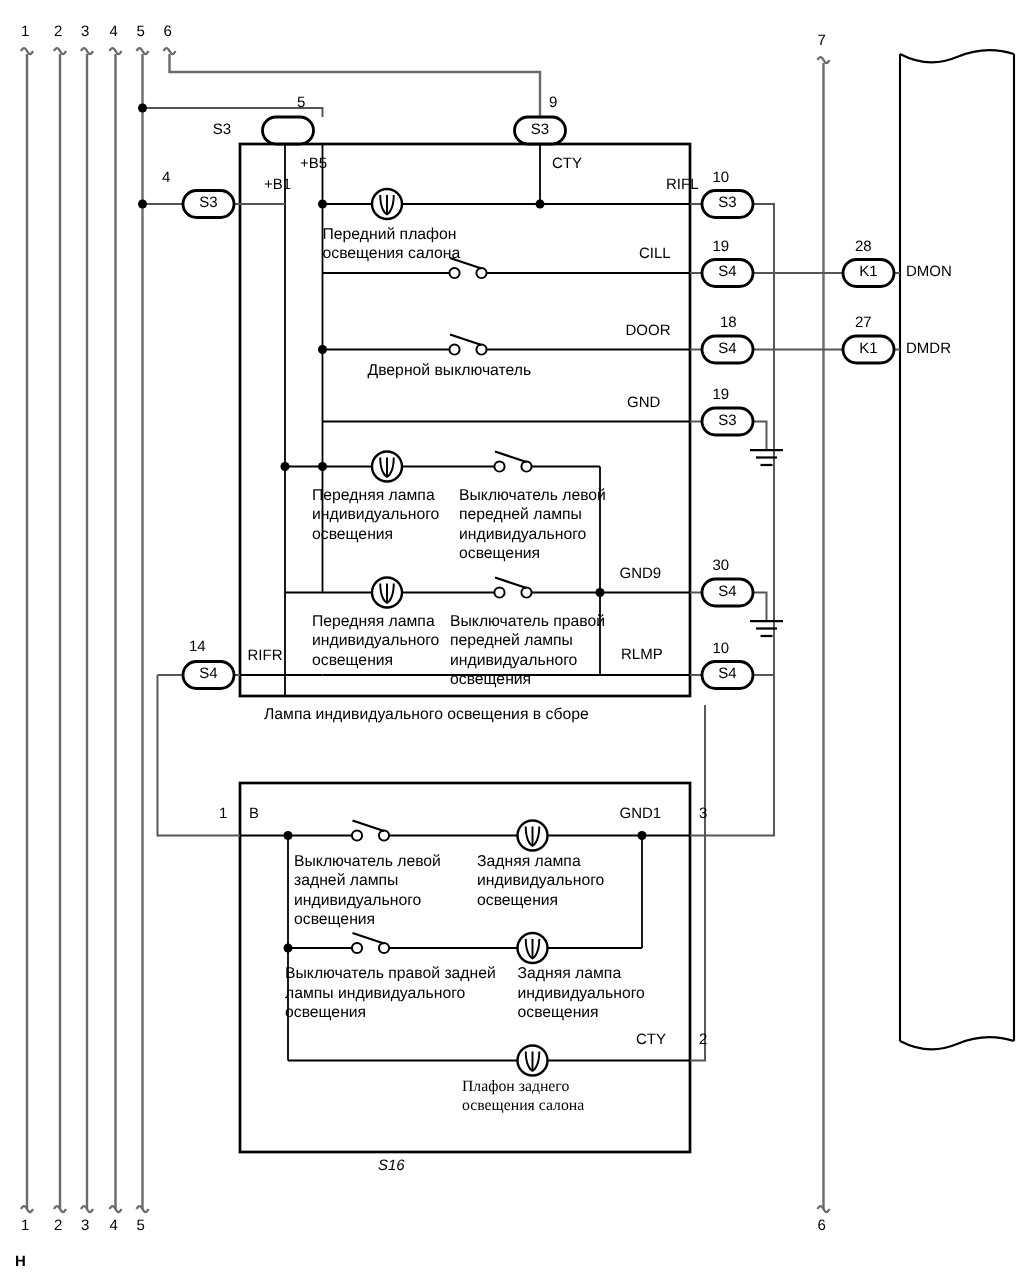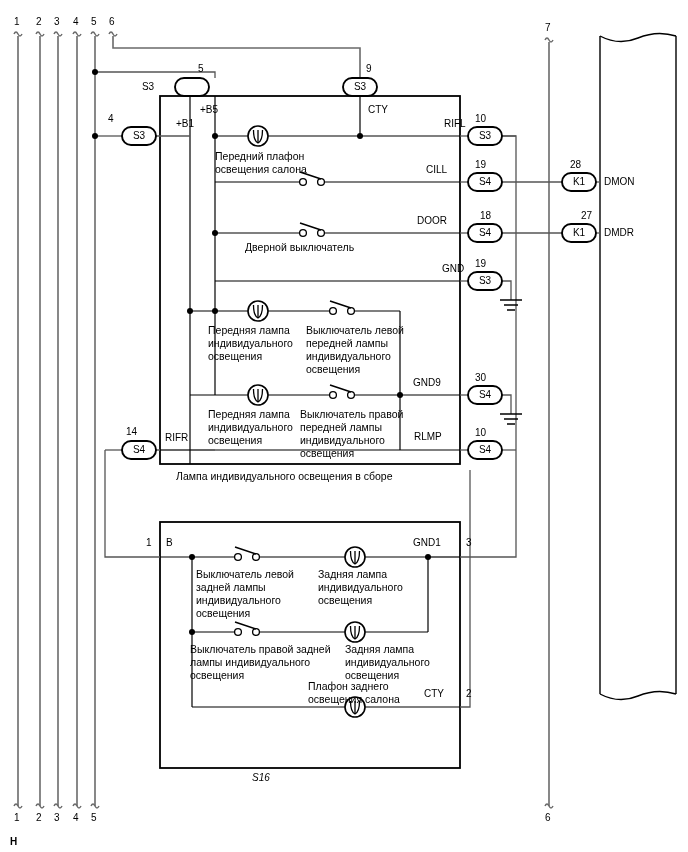--- a/index.html
+++ b/index.html
@@ -307,31 +307,31 @@
 <div class="num" style="left:475px;top:372px;">30</div>
 <div class="lbl" style="left:468px;top:389px;width:34px;text-align:center;">S4</div>
 
 <div class="num" style="left:475px;top:427px;">10</div>
 <div class="lbl" style="left:468px;top:444px;width:34px;text-align:center;">S4</div>
 
 <div class="num" style="left:570px;top:159px;">28</div>
 <div class="lbl" style="left:562px;top:176px;width:34px;text-align:center;">K1</div>
 <div class="lbl" style="left:604px;top:176px;">DMON</div>
 
-<div class="num" style="left:570px;top:210px;margin-left:11px;">27</div>
+<div class="num" style="left:570px;top:210px;">27</div>
 <div class="lbl" style="left:562px;top:227px;width:34px;text-align:center;">K1</div>
 <div class="lbl" style="left:604px;top:227px;">DMDR</div>
 
 <div class="lbl" style="left:165px;top:118px;margin-left:11px;">+B1</div>
 <div class="lbl" style="left:200px;top:104px;">+B5</div>
 <div class="lbl" style="left:368px;top:104px;">CTY</div>
 <div class="lbl" style="left:424px;top:118px;padding-left:20px;">RIFL</div>
 <div class="lbl" style="left:426px;top:164px;">CILL</div>
 <div class="lbl" style="left:417px;top:215px;">DOOR</div>
-<div class="lbl" style="left:442px;top:263px;">GND</div>
+<div class="lbl" style="left:418px;top:263px;">GND</div>
 <div class="lbl" style="left:413px;top:377px;">GND9</div>
 <div class="lbl" style="left:414px;top:431px;">RLMP</div>
 <div class="lbl" style="left:165px;top:432px;">RIFR</div>
 
 <div class="cap" style="left:215px;top:150px;">Передний плафон
 освещения салона</div>
 <div class="cap" style="left:245px;top:241px;text-align:right;">Дверной выключатель</div>
 <div class="cap" style="left:208px;top:324px;">Передняя лампа
 индивидуального
 освещения</div>
@@ -362,19 +362,19 @@
 освещения</div>
 <div class="cap" style="left:318px;top:568px;">Задняя лампа
 индивидуального
 освещения</div>
 <div class="cap" style="left:190px;top:643px;">Выключатель правой задней
 лампы индивидуального
 освещения</div>
 <div class="cap" style="left:345px;top:643px;">Задняя лампа
 индивидуального
 освещения</div>
-<div class="cap" style="left:308px;top:680px;">Плафон заднего
+<div class="cap" style="left:308px;top:718px;font-family:Liberation Serif, serif;">Плафон заднего
 освещения салона</div>
 
 <div class="lbl" style="left:252px;top:772px;font-style:italic;">S16</div>
 
 
 </div>
 
 </body></html>

